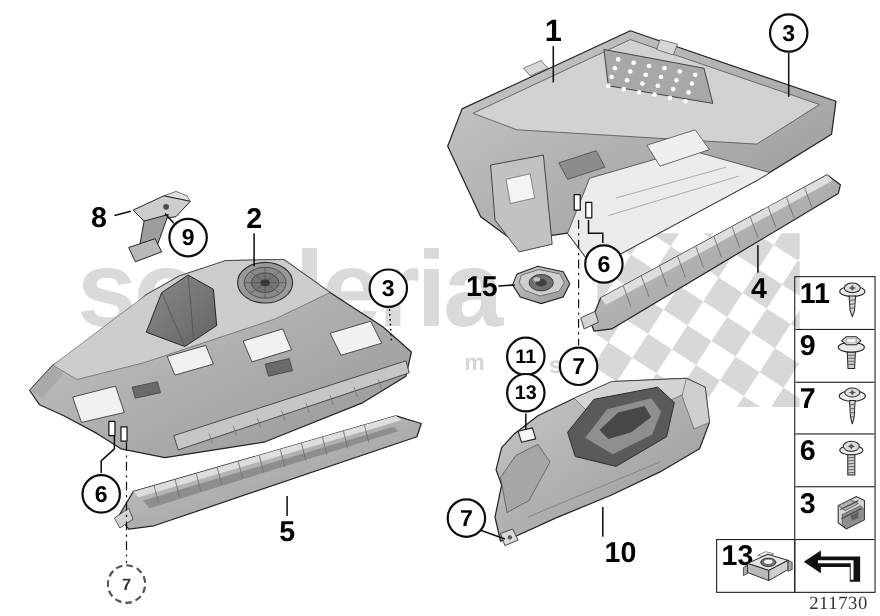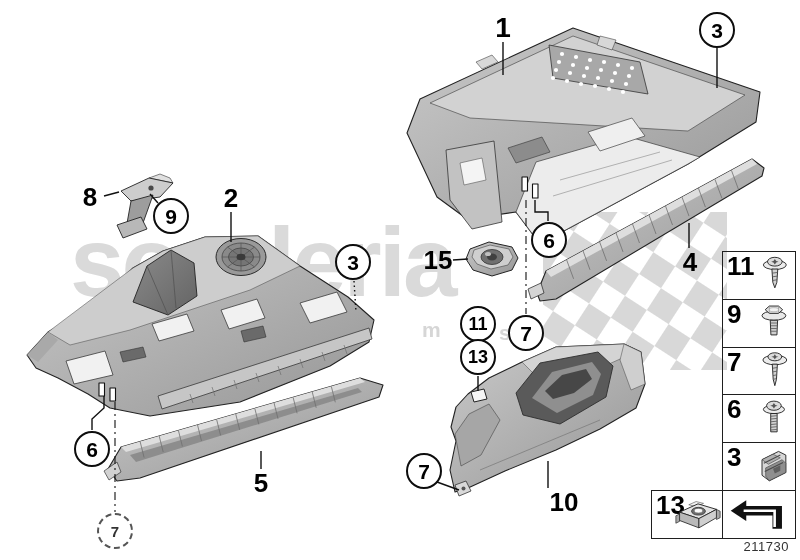--- a/index.html
+++ b/index.html
@@ -25,22 +25,22 @@
   .co.hidden7{border:2px dashed #555;background:transparent;font-size:15px;color:#333;}
   
   .lcol{position:absolute;left:722px;top:251px;width:74px;height:288px;border:1.6px solid #1f1f1f;
         box-sizing:border-box;z-index:2;background:transparent;}
   .lcell{position:relative;width:100%;height:47.8px;border-bottom:1.6px solid #1f1f1f;box-sizing:border-box;}
   .lcell:last-child{border-bottom:none;}
   .lnum{position:absolute;left:4px;top:1px;font-size:26px;font-weight:bold;color:#000;line-height:1;}
   .licon{position:absolute;right:1px;top:50%;transform:translateY(-50%);}
   .lextra{position:absolute;left:651px;top:489.5px;width:72px;height:49.5px;border:1.6px solid #1f1f1f;
           box-sizing:border-box;z-index:2;}
-  .docnum{position:absolute;left:655px;top:539px;width:134px;text-align:right;font-size:13px;
-          color:#333;z-index:2;letter-spacing:0.5px;}
+  .docnum{position:absolute;left:655px;top:539px;width:134px;text-align:right;font-size:17px;
+          color:#333;z-index:2;letter-spacing:0.5px;font-family:Liberation Serif, serif;}
 </style>
 </head>
 <body>
 
 <div id="stage">
 
   <div class="wm-brand">sonderia</div>
   <span class="wm-letter" style="left:83px;top:322px;">s</span>
   <span class="wm-letter" style="left:357px;top:324px;">e</span>
   <span class="wm-letter" style="left:422px;top:318px;">m</span>

